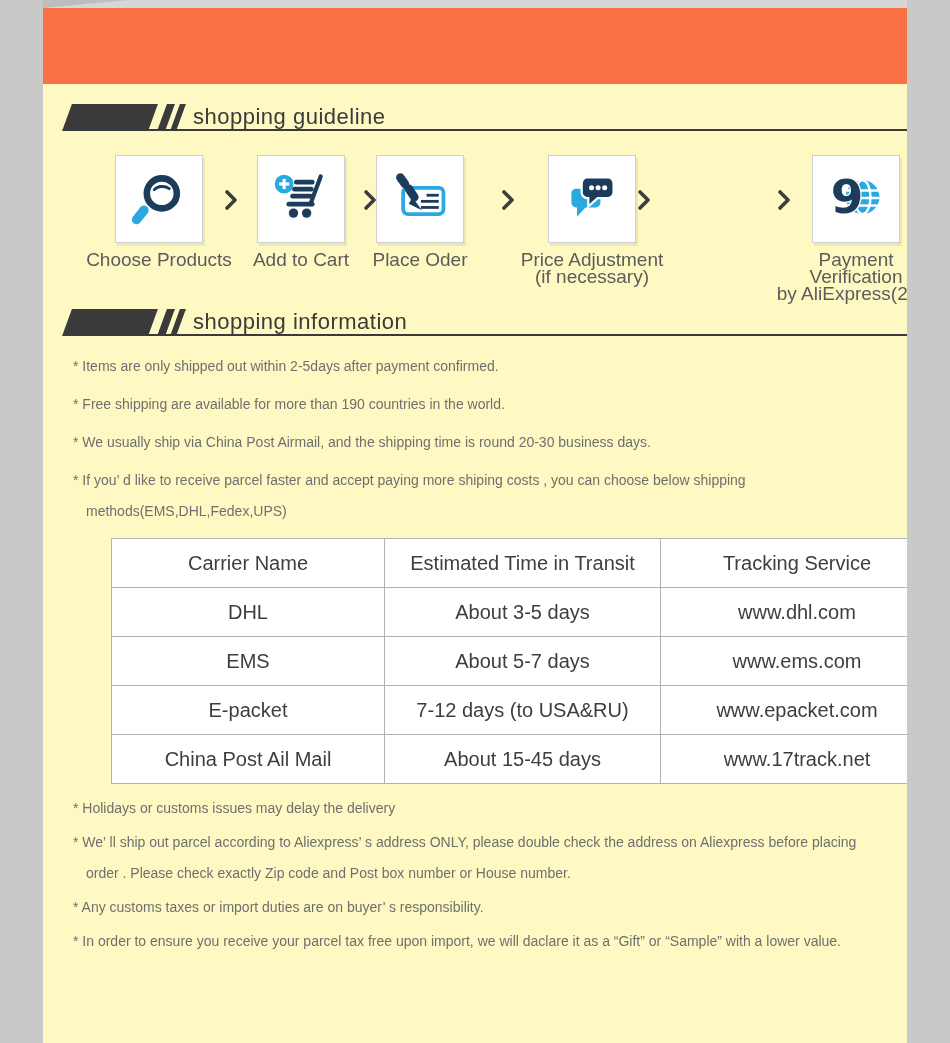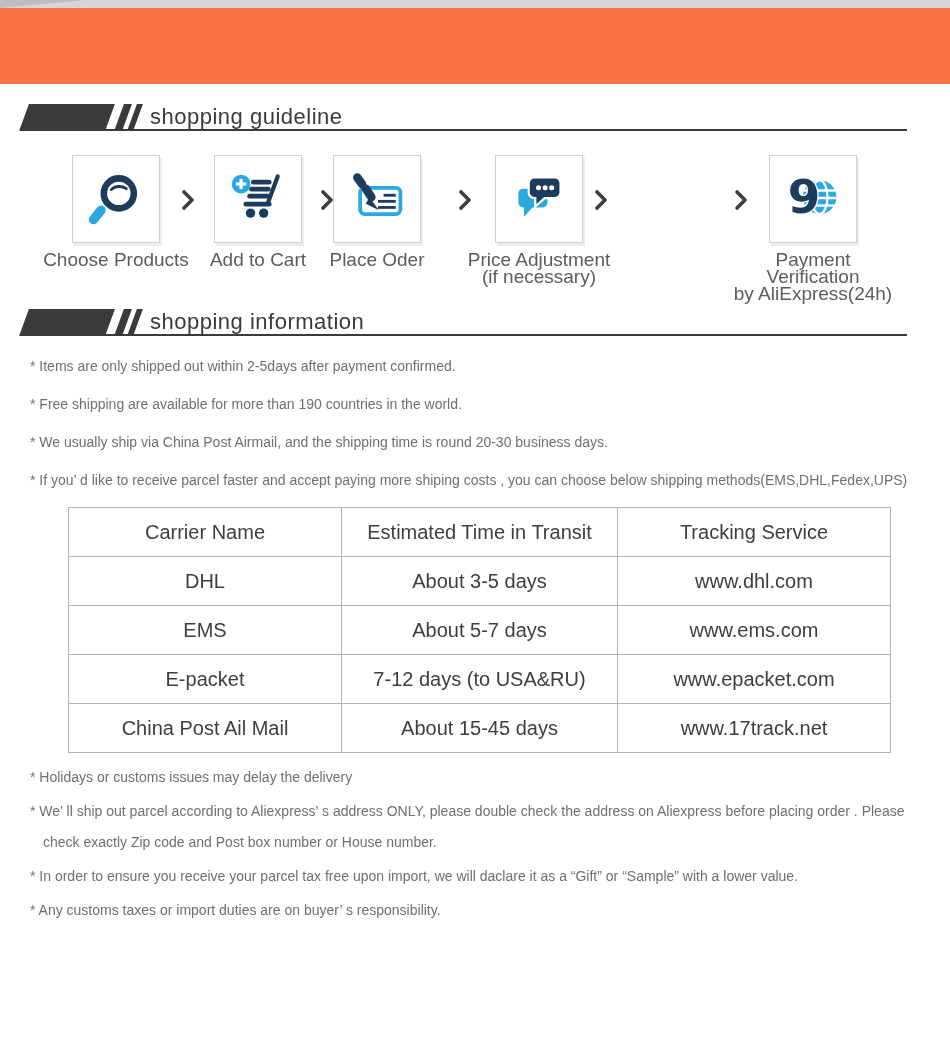--- a/index.html
+++ b/index.html
@@ -1,19 +1,19 @@
 <!DOCTYPE html>
 <html><head>
 <meta charset="utf-8">
 <style>
   * { margin:0; padding:0; box-sizing:border-box; }
   body { background:#c9c9c9; font-family:"Liberation Sans", sans-serif; }
   .page {
-    position:relative; width:950px; height:1043px; margin:0 auto;
-    background:#ffffff; overflow:hidden;
+    position:relative; width:864px; height:1043px; margin:0 auto;
+    background:#fef9c3; overflow:hidden;
   }
   
   .top-strip { position:relative; height:8px; background:#d6d6d6; }
   .corner-artifact {
     position:absolute; left:0; top:0; width:86px; height:8px;
     background:#bdbdbd; clip-path:polygon(0 0, 100% 0, 0 100%);
   }
   .banner { height:76px; background:#fa7144; }
 
   
@@ -147,21 +147,21 @@
         </svg>
       </div>
       <div class="step-label">Place Oder</div>
       <div class="step-label"></div>
     </div>
 
     <svg class="step-arrow" style="left:458px;" viewBox="0 0 14 22">
       <polyline points="3,3 11,11 3,19" fill="none" stroke="#3d3d3d" stroke-width="3.6" stroke-linecap="round" stroke-linejoin="round"></polyline>
     </svg>
 
-    <div class="step" style="left:454px;">
+    <div class="step" style="left:464px;">
       <div class="icon-card">
         <svg viewBox="0 0 64 64">
           <path d="M15 21 h21 a5 5 0 0 1 5 5 v10 a5 5 0 0 1 -5 5 h-11 l-9 10 v-10 h-1 a5 5 0 0 1 -5 -5 v-10 a5 5 0 0 1 5 -5 z" fill="#29a9e0"></path>
           <path d="M27 9 h22 a6 6 0 0 1 6 6 v10 a6 6 0 0 1 -6 6 h-11 l-10 9 v-9 h-1 a6 6 0 0 1 -6 -6 v-10 a6 6 0 0 1 6 -6 z" fill="#1d3c5c" stroke="#ffffff" stroke-width="2.4"></path>
           <circle cx="31.5" cy="20" r="2.7" fill="#ffffff"></circle>
           <circle cx="38.5" cy="20" r="2.7" fill="#ffffff"></circle>
           <circle cx="45.5" cy="20" r="2.7" fill="#ffffff"></circle>
         </svg>
       </div>
       <div class="step-label">Price Adjustment</div>
@@ -237,17 +237,17 @@
       <td>China Post Ail Mail</td>
       <td>About 15-45 days</td>
       <td class="url-cell">www.17track.net</td>
     </tr>
   </tbody>
     </table>
 
   <div class="notes notes-bottom">
     <div class="note">* Holidays or customs issues may delay the delivery</div>
     <div class="note">* We’ ll ship out parcel according to Aliexpress’ s address ONLY, please double check the address on Aliexpress before placing order . Please check exactly Zip code and Post box  number or House number.</div>
+    <div class="note">* Any customs taxes or import duties are on buyer’ s responsibility.</div>
     <div class="note">* In order to ensure you receive your parcel tax free upon import, we will daclare it as a  “Gift”  or “Sample”  with a lower value.</div>
-    <div class="note">* Any customs taxes or import duties are on buyer’ s responsibility.</div>
   </div>
 
 </div>
 
 </body></html>

